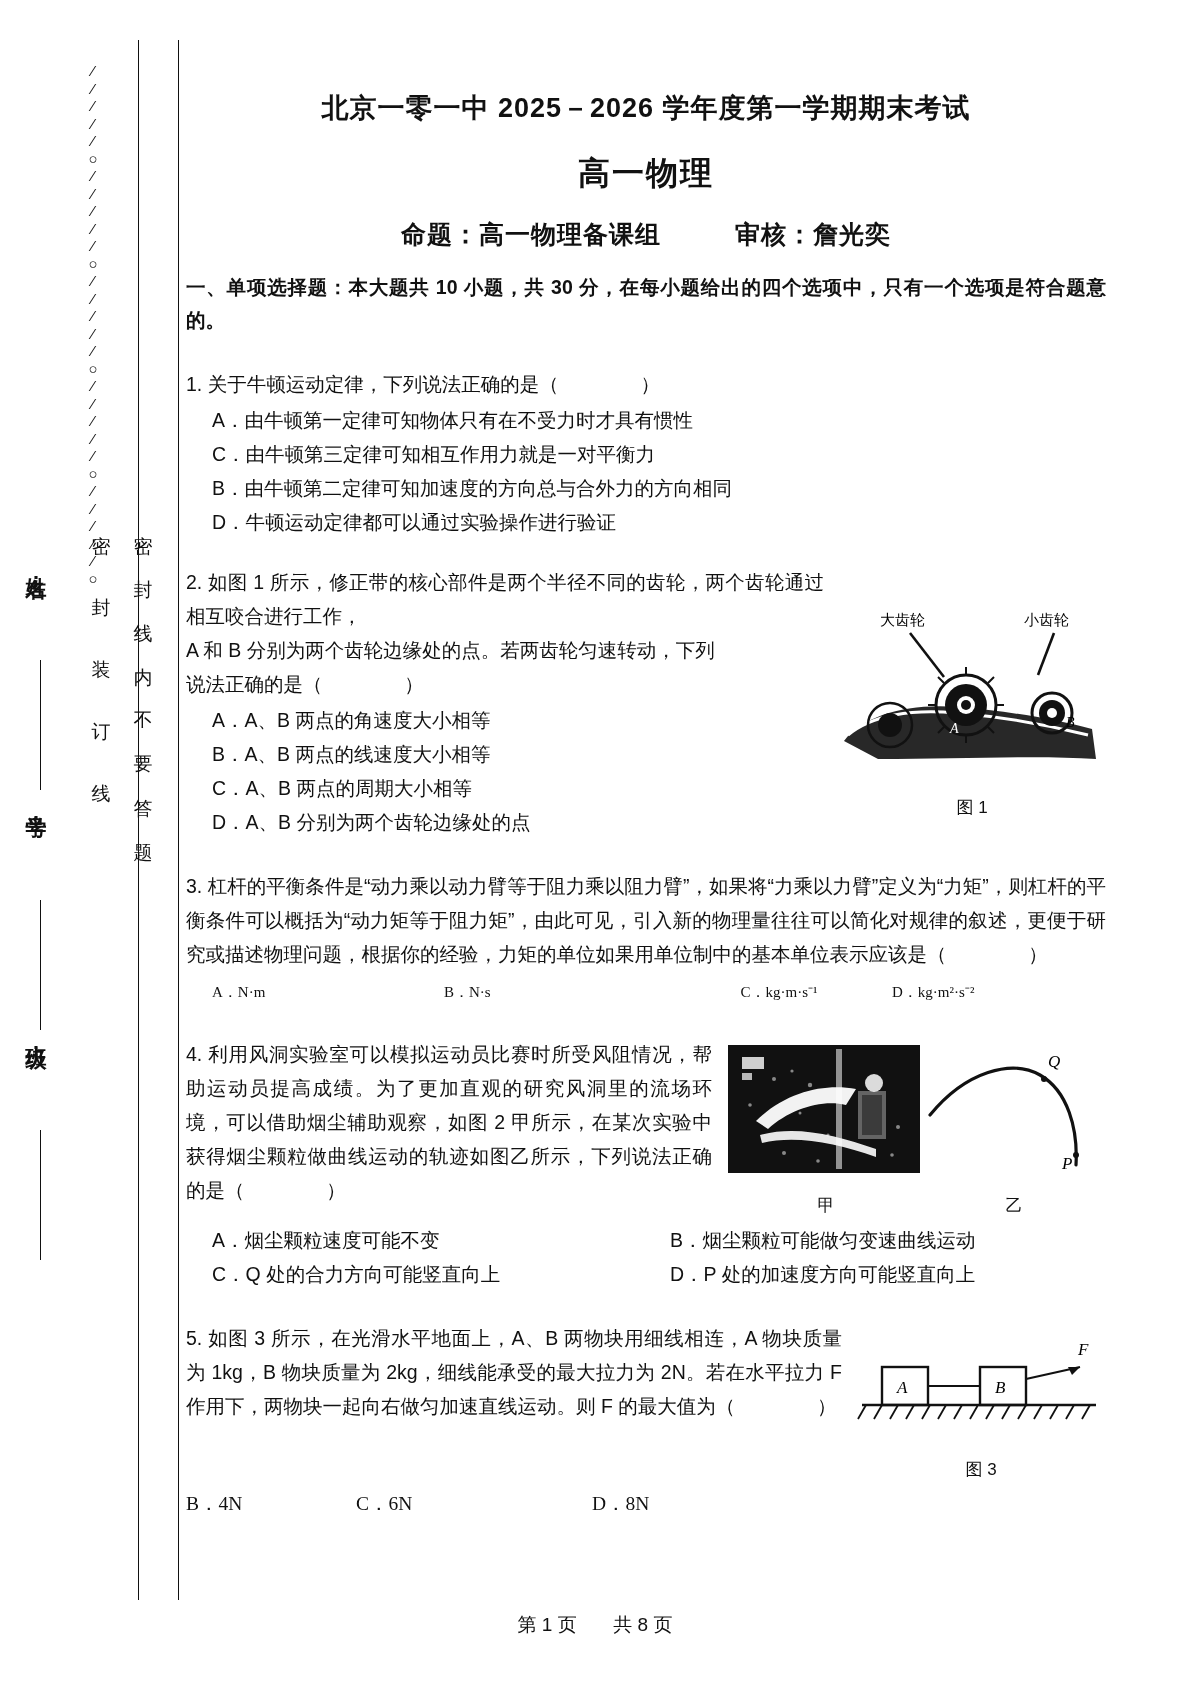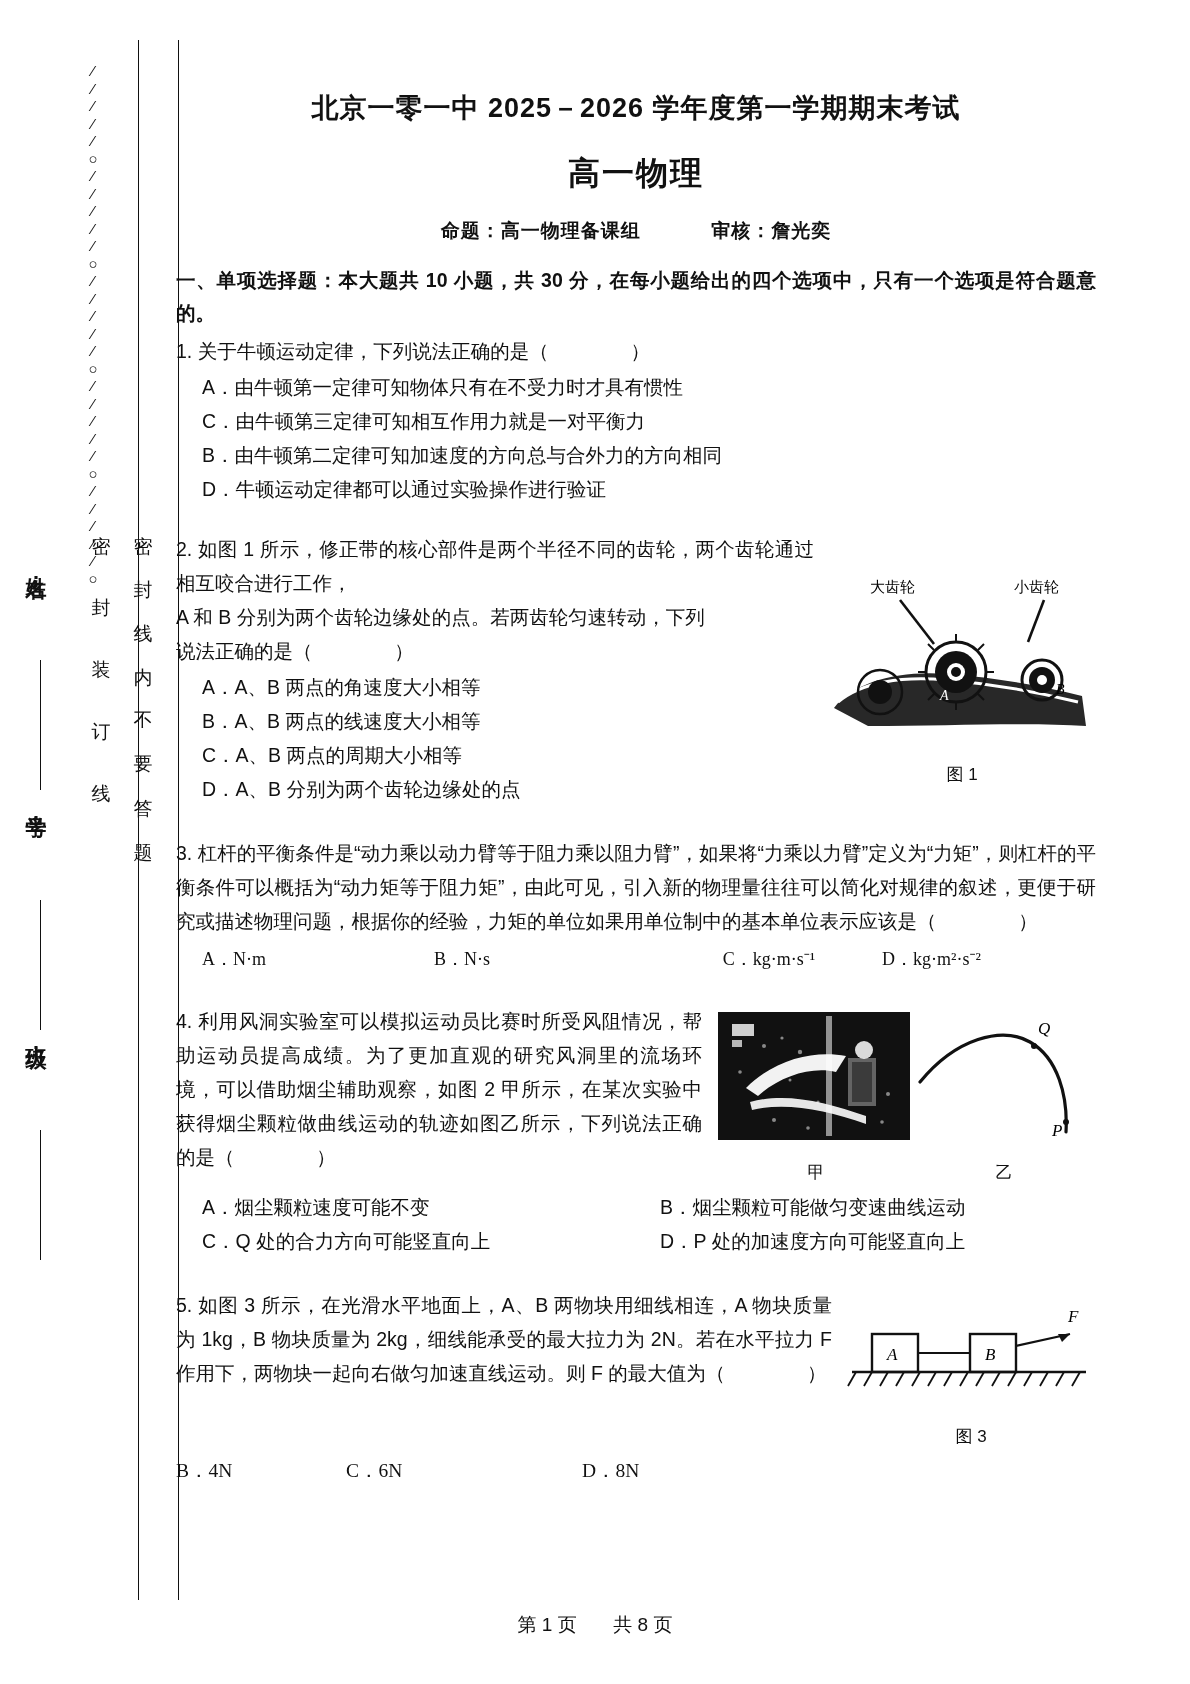--- a/index.html
+++ b/index.html
@@ -18,46 +18,46 @@
     position:absolute;left:60px;top:40px;width:115px;height:1560px;
   }
   .seal-rule{
     position:absolute;top:0;width:0;border-left:1.6px solid #111;height:1560px;
   }
   .rule-a{left:78px;}
   .rule-b{left:118px;}
 
   
   .content{
-    position:absolute;left:176px;top:48px;width:920px;
+    position:absolute;left:186px;top:48px;width:920px;
   }
   .exam-title{
     text-align:center;font-size:27px;font-weight:700;letter-spacing:1px;
     font-family:"Liberation Sans",sans-serif;
     margin-top:42px;
   }
   .subject{
     text-align:center;font-size:32px;font-weight:700;letter-spacing:2px;
     font-family:"Liberation Sans",sans-serif;
     margin-top:26px;
   }
   .byline{
-    text-align:center;font-size:19px;font-weight:700;letter-spacing:1px;
+    text-align:center;font-size:25px;font-weight:700;letter-spacing:1px;
     font-family:"Liberation Sans",sans-serif;
     margin-top:22px;
   }
   .byline .gap{display:inline-block;width:58px;}
 
   .section-head{
     font-size:19.5px;font-weight:700;line-height:33px;margin-top:20px;
     font-family:"Liberation Sans",sans-serif;
     text-align:justify;
   }
   .q{
-    font-size:19.5px;line-height:34px;margin-top:4px;
+    font-size:19.5px;line-height:34px;margin-top:30px;
     font-family:"Liberation Sans",sans-serif;
     position:relative;
   }
   .q .stem{display:block;text-align:justify;}
   .opts{margin-top:2px;}
   .opt{display:block;padding-left:26px;line-height:34px;}
 
   .paren{letter-spacing:20px;}
 
   
@@ -68,21 +68,21 @@
     text-align:center;font-size:17px;margin-top:4px;
     font-family:"Liberation Sans",sans-serif;
   }
 
   .footer{
     position:absolute;left:0;right:0;bottom:46px;text-align:center;
     font-size:19px;font-family:"Liberation Sans",sans-serif;
   }
   .footer .sp{display:inline-block;width:26px;}
 
-  .q3-opts{display:flex;font-size:18px;margin-top:4px;}
+  .q3-opts{display:flex;font-size:15px;margin-top:4px;}
   .q3-opts > div{font-family:"Liberation Serif",serif;}
   .q5-opts{display:flex;font-size:19.5px;margin-top:6px;}
   .q5-opts > div{font-family:"Liberation Serif",serif;}
 </style>
 </head>
 <body>
 
 <div class="page">
 
   <div class="seal-col">

